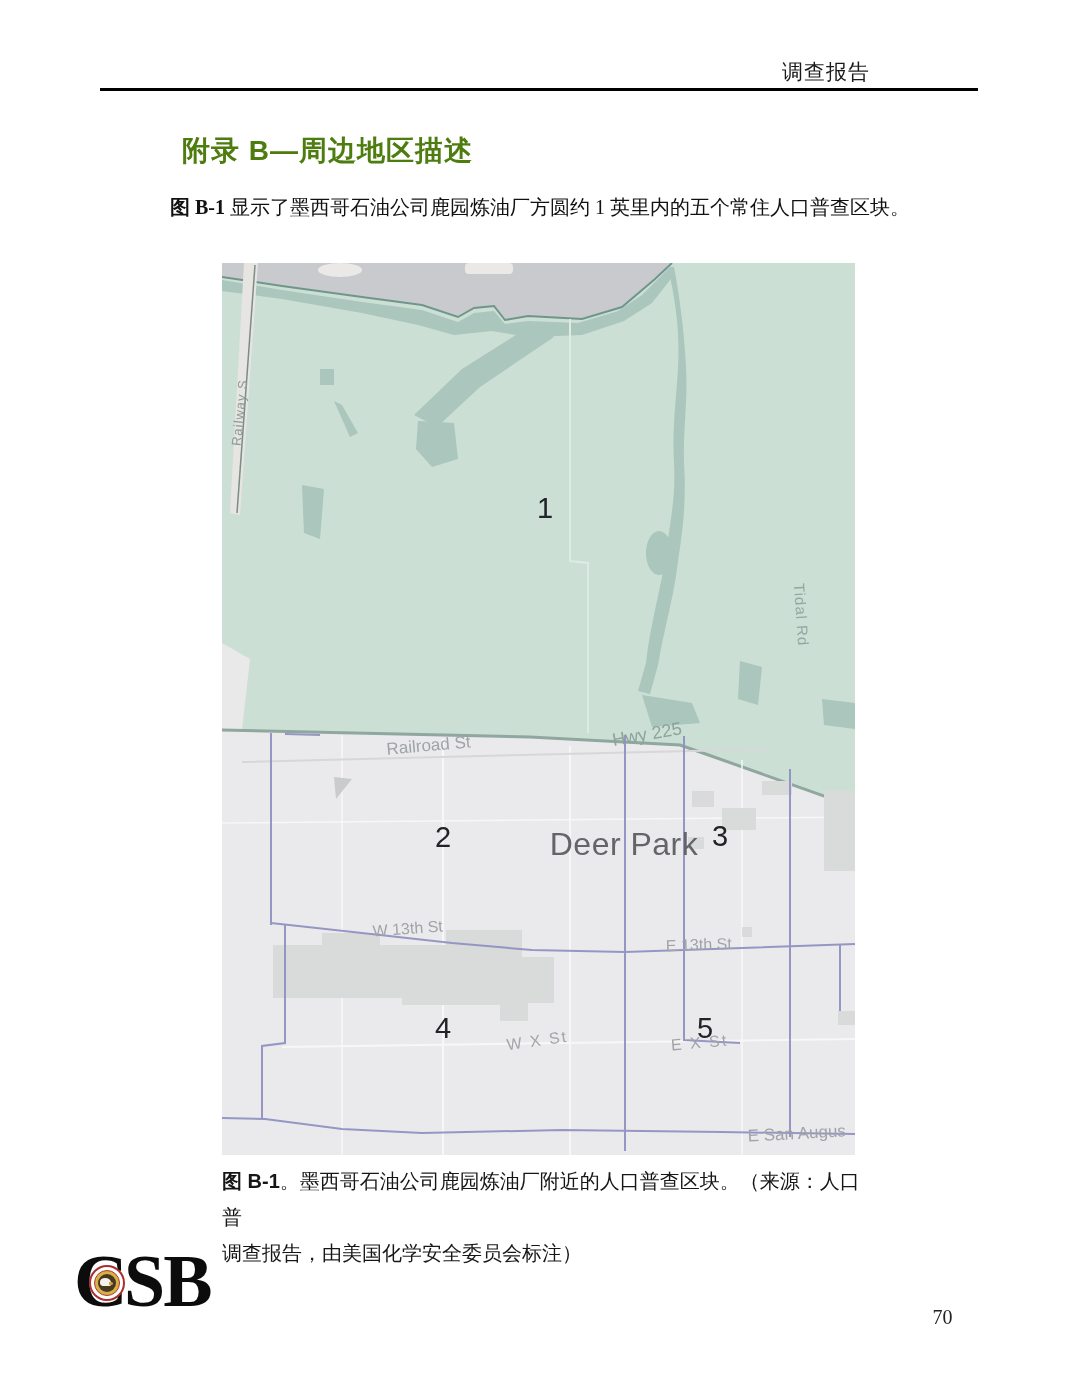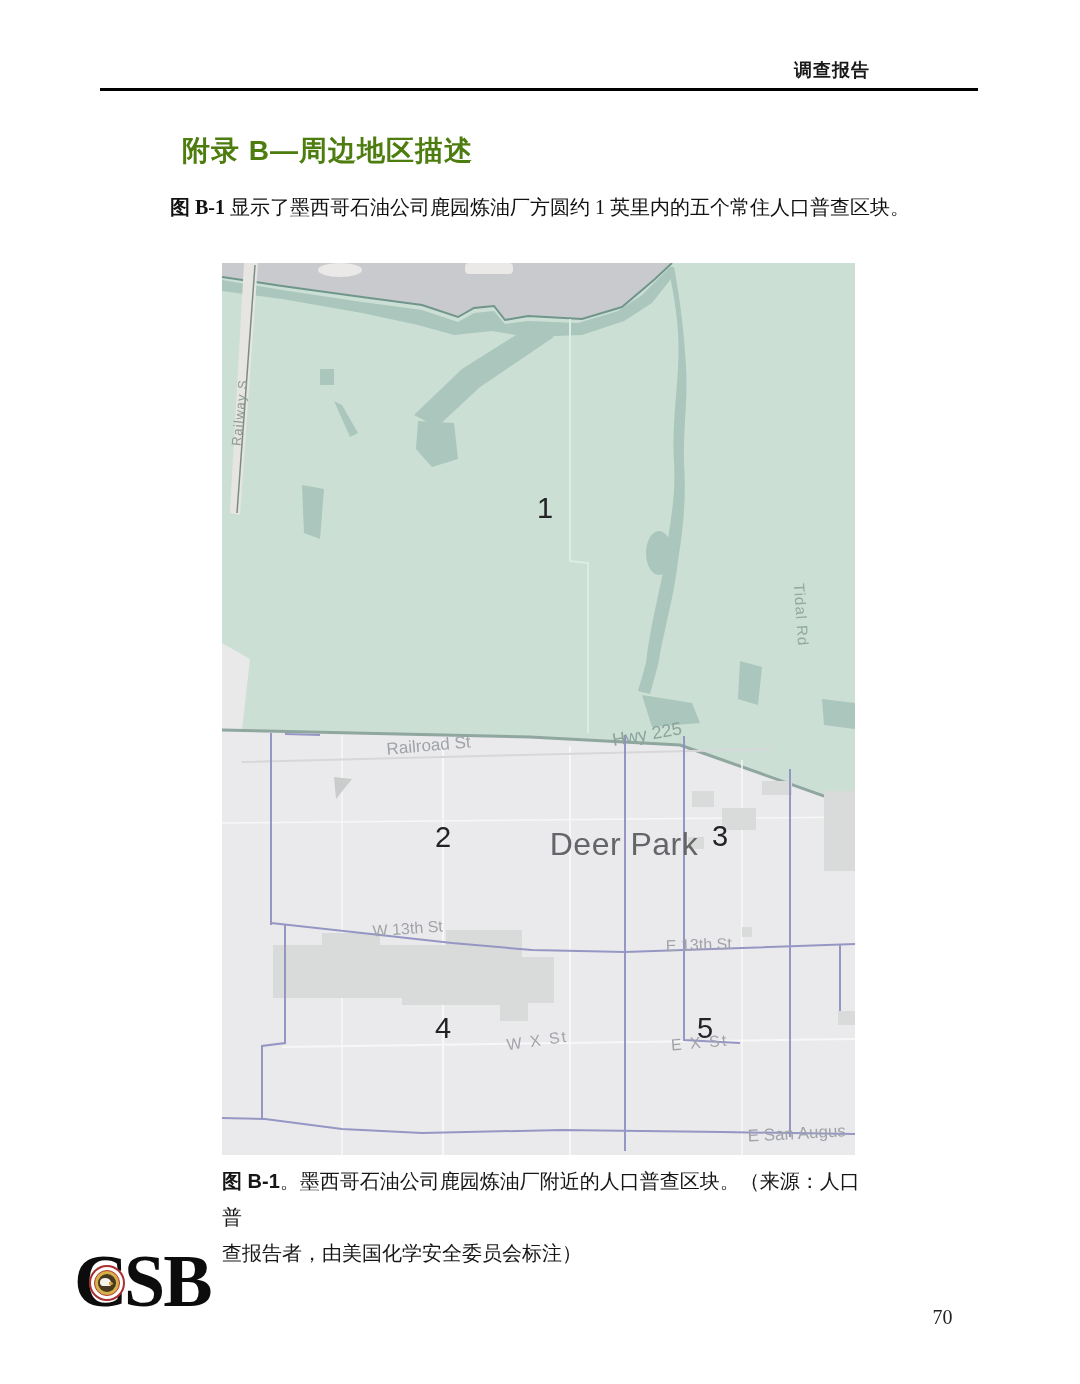--- a/index.html
+++ b/index.html
@@ -2,21 +2,21 @@
 <html><head>
 <meta charset="utf-8">
 <style>
   html,body{margin:0;padding:0;}
   body{
     width:1080px;height:1384px;position:relative;background:#ffffff;
     font-family:"Liberation Sans", sans-serif;overflow:hidden;
   }
   .hdr{
     position:absolute;top:58px;left:0;width:870px;text-align:right;
-    font-size:18px;font-weight:bold;color:#1a1a1a;letter-spacing:1px;
+    font-size:21px;font-weight:normal;color:#1a1a1a;letter-spacing:1px;
   }
   .rule{
     position:absolute;top:88px;left:100px;width:878px;height:3px;background:#000;
   }
   .sec-heading{
     position:absolute;top:132px;left:182px;font-size:28px;font-weight:bold;
     color:#4d7c0f;letter-spacing:1px;
   }
   .intro{
     position:absolute;top:194px;left:100px;width:880px;font-size:20px;color:#111;
@@ -163,21 +163,21 @@
     <text x="221" y="584">2</text>
     <text x="498" y="583">3</text>
     <text x="221" y="775">4</text>
     <text x="483" y="775">5</text>
   </g>
 </svg>
 </div>
 
 <div class="caption">
   <span class="cap-bold">图 B-1</span><span>。墨西哥石油公司鹿园炼油厂附近的人口普查区块。（来源：人口普</span><br>
-  <span>查报告者，由美国化学安全委员会标注）</span>
+  <span>调查报告，由美国化学安全委员会标注）</span>
 </div>
 
 <div class="csb">
   <span class="letterC">C</span>
   <div class="seal">
     <div class="seal-mid">
       <div class="seal-core"></div>
     </div>
   </div>
   <span class="lettersSB">SB</span>

